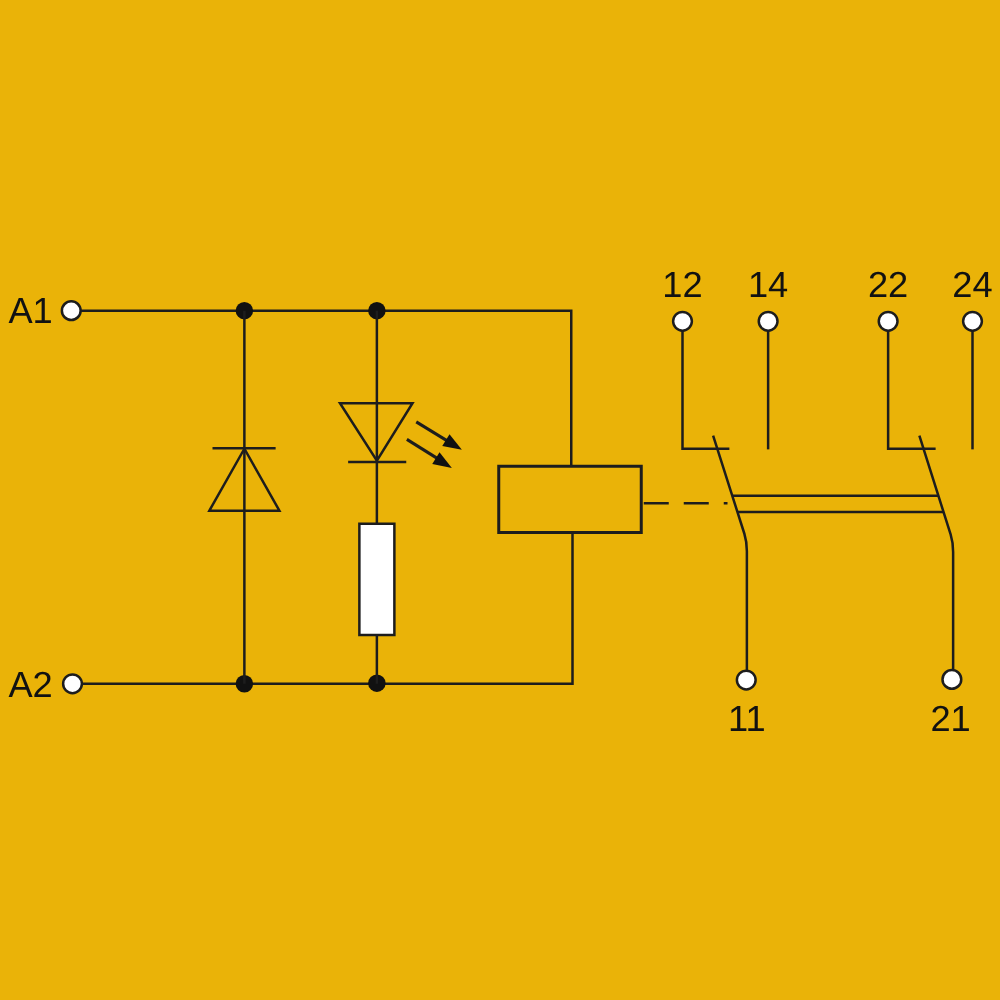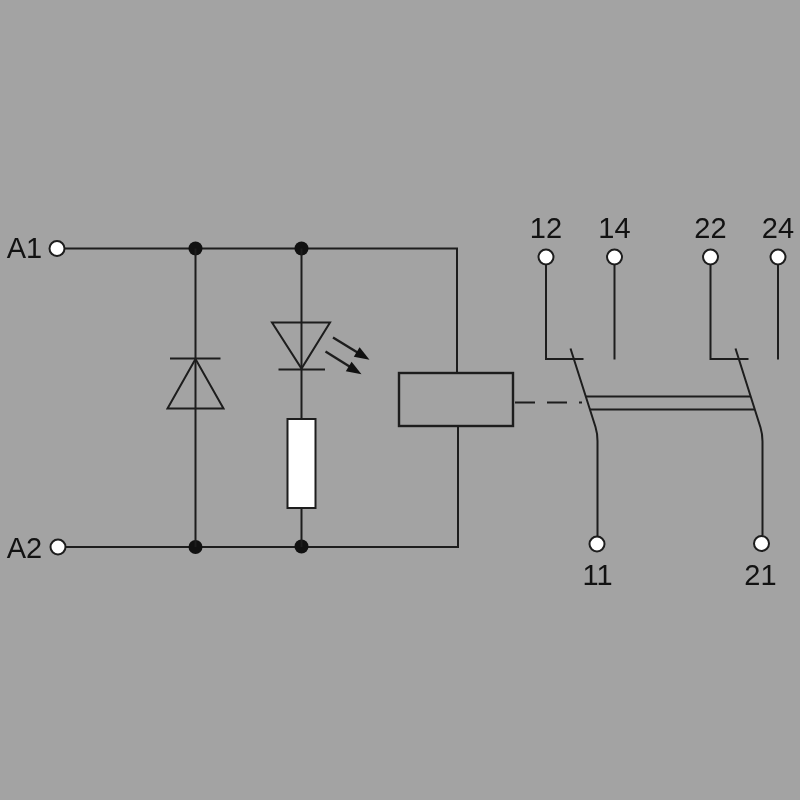--- a/index.html
+++ b/index.html
@@ -4,21 +4,21 @@
 <style>
   html, body {
     margin: 0;
     padding: 0;
     background: #ffffff;
   }
   .stage {
     position: relative;
     width: 800px;
     height: 800px;
-    background: #a3a3a3;
+    background: #eab308;
     overflow: hidden;
   }
   svg text {
     font-family: "Liberation Sans", sans-serif;
     font-size: 29px;
     fill: #121212;
   }
   .wire   { stroke: #1d1d1d; stroke-width: 2; fill: none; }
   .wire-thick { stroke: #1d1d1d; stroke-width: 2.4; fill: none; }
   .outline { stroke: #1d1d1d; stroke-width: 2; fill: none; }

